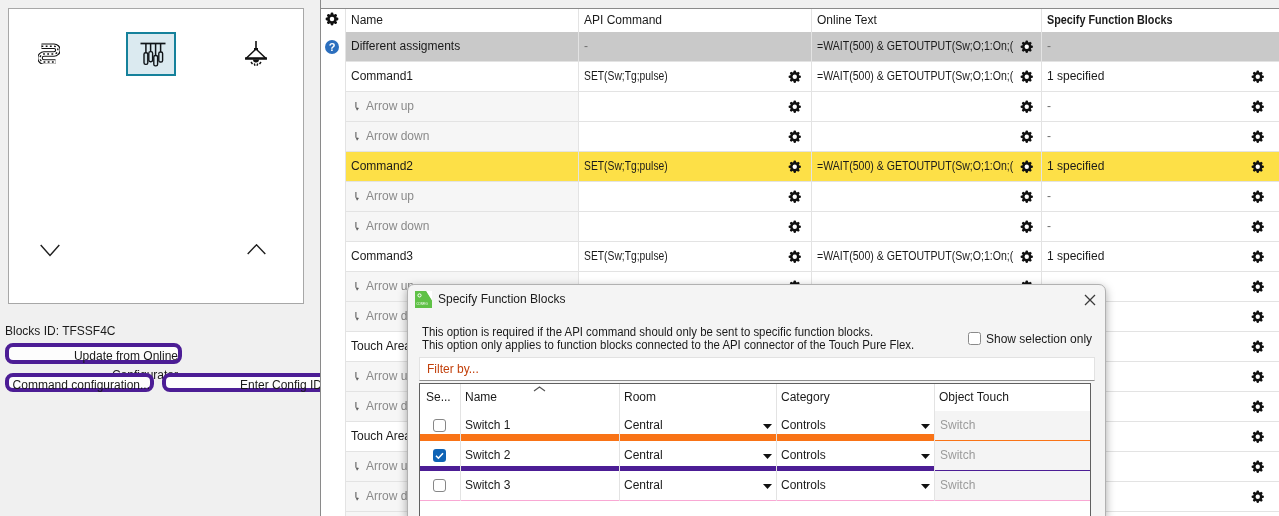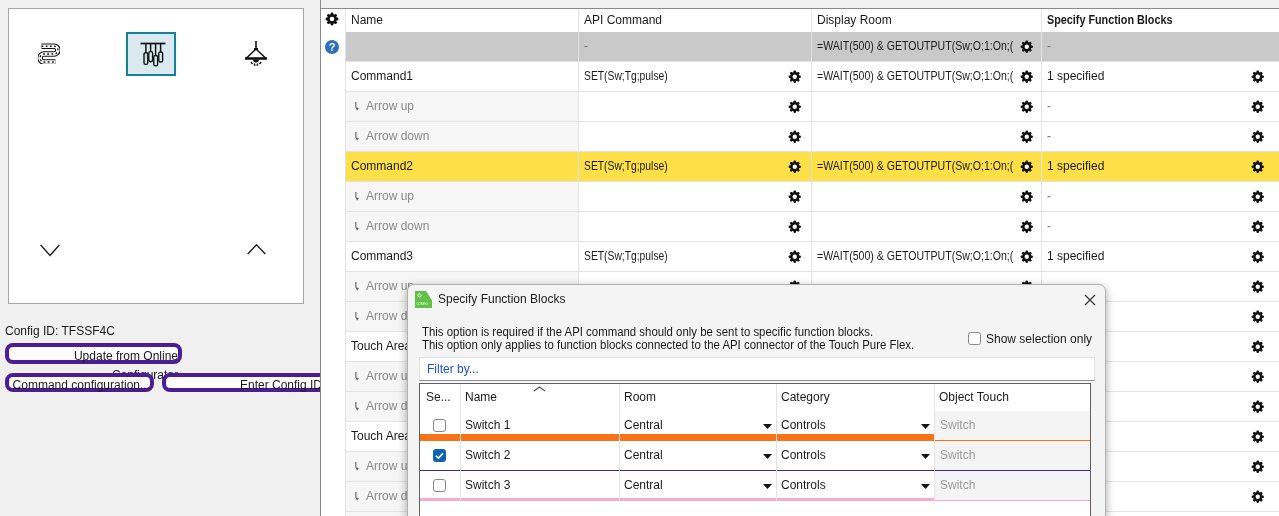--- a/index.html
+++ b/index.html
@@ -53,40 +53,41 @@
   <line x1="18" y1="21" x2="16.5" y2="23" stroke="#111" stroke-width="1.4"></line>
 </svg>
 
 <svg class="abs" style="left:40px;top:244px" width="20" height="13" viewBox="0 0 20 13">
   <path d="M0.7,1 L10,11.5 L19.3,1" fill="none" stroke="#1f1f1f" stroke-width="1.4"></path>
 </svg>
 <svg class="abs" style="left:247px;top:244px" width="19" height="11" viewBox="0 0 19 11">
   <path d="M0.7,10 L9.5,0.8 L18.3,10" fill="none" stroke="#1f1f1f" stroke-width="1.4"></path>
 </svg>
 
-<div class="abs" style="left:5px;top:324px">Config ID: TFSSF4C</div>
+<div class="abs" style="left:5px;top:324px">Blocks ID: TFSSF4C</div>
 <div class="btn" style="left:5px;top:343px;width:177px;height:21px;line-height:19px">Update from Online Configurator</div>
 <div class="btn" style="left:5px;top:373px;width:149px;height:19px;line-height:17px">Command configuration...</div>
 <div class="btn" style="left:162px;top:373px;width:174px;height:19px;line-height:17px">Enter Config ID...</div>
 
 <div class="abs" style="left:320px;top:0;width:1px;height:516px;background:#8a8a8a"></div>
 <div class="abs" style="left:321px;top:0;width:958px;height:8px;background:#f0f0f0"></div>
 <div class="abs" style="left:320px;top:8px;width:959px;height:1px;background:#8a8a8a"></div>
 <div class="abs" style="left:321px;top:9px;width:25px;height:507px;background:#fff"></div>
 <div class="vline" style="left:345px;top:9px;height:507px"></div>
 
 <div class="abs" style="left:346px;top:9px;width:933px;height:23px;background:#fff">
   <div class="cellname" style="line-height:23px">Name</div>
   <div class="abs" style="left:238px;line-height:23px">API Command</div>
-  <div class="abs" style="left:471px;line-height:23px">Display Room</div>
+  <div class="abs" style="left:471px;line-height:23px">Online Text</div>
   <div class="abs" style="left:701px;line-height:23px;font-weight:bold;transform:scaleX(0.9);transform-origin:0 50%">Specify Function Blocks</div>
 </div>
 
 <div id="rows">
     <div class="row" style="top:32px;background:#c9c9c9">
+      <div class="cellname">Different assigments</div>
       <div class="capi dash">-</div>
       <div class="cdis">=WAIT(500) &amp; GETOUTPUT(Sw;O;1:On;(</div>
       <svg class="gear" style="left:674px;top:8px" viewBox="0 0 16 16">
         <use href="#gearsym"></use>
       </svg>
       <div class="csfb dash">-</div>
     </div>
     <div class="row" style="top:62px">
       <div class="cellname">Command1</div>
       <div class="capi" style="transform:scaleX(0.86);transform-origin:0 50%">SET(Sw;Tg;pulse)</div>
@@ -353,21 +354,21 @@
     <circle cx="4.5" cy="4.4" r="1.6" fill="none" stroke="#fff" stroke-width="1"></circle>
     <text x="1.4" y="14.4" font-size="2.9" fill="#fff" font-family="Liberation Sans">CONFIG</text>
   </svg>
   <div class="abs" style="left:30px;top:0;line-height:29px">Specify Function Blocks</div>
   <svg class="abs" style="left:676px;top:9px" width="12" height="12" viewBox="0 0 12 12">
     <path d="M1,1 L11,11 M11,1 L1,11" stroke="#3a3a3a" stroke-width="1.3"></path>
   </svg>
   <div class="abs" style="left:14px;top:41px;line-height:13px;transform:scaleX(0.95);transform-origin:0 0">This option is required if the API command should only be sent to specific function blocks.<br>This option only applies to function blocks connected to the API connector of the Touch Pure Flex.</div>
   <div class="abs" style="left:560px;top:47px;width:13px;height:13px;background:#fff;border:1px solid #8a8a8a;border-radius:2.5px"></div>
   <div class="abs" style="left:578px;top:48px;line-height:13px">Show selection only</div>
-  <div class="abs" style="left:11px;top:72px;width:676px;height:24px;background:#fff;border:1px solid #e2e2e2;border-bottom:1px solid #8f8f8f;color:#1d4ed8;line-height:22px;padding-left:7px">Filter by...</div>
+  <div class="abs" style="left:11px;top:72px;width:676px;height:24px;background:#fff;border:1px solid #e2e2e2;border-bottom:1px solid #8f8f8f;color:#c2410c;line-height:22px;padding-left:7px">Filter by...</div>
 
   <div class="abs" id="dtable" style="left:11px;top:98px;width:672px;height:134px;background:#fff;border:1px solid #606060;border-bottom:none">
     <div class="abs" style="left:6px;top:0;line-height:27px">Se...</div>
     <div class="abs" style="left:45px;top:0;line-height:27px">Name</div>
     <div class="abs" style="left:204px;top:0;line-height:27px">Room</div>
     <div class="abs" style="left:361px;top:0;line-height:27px">Category</div>
     <div class="abs" style="left:519px;top:0;line-height:27px">Object Touch</div>
     <svg class="abs" style="left:113px;top:2px" width="13" height="6" viewBox="0 0 13 6">
         <path d="M1,5 L6.5,1 L12,5" fill="none" stroke="#555" stroke-width="1.2"></path>
       </svg>
@@ -378,36 +379,36 @@
           <div class="abs" style="left:204px;line-height:29px">Central</div>
           <svg class="abs" style="left:343px;top:13px" width="9" height="5" viewBox="0 0 9 5">
             <path d="M0,0 H9 L4.5,5 Z" fill="#111"></path>
           </svg>
           <div class="abs" style="left:361px;line-height:29px">Controls</div>
           <svg class="abs" style="left:501px;top:13px" width="9" height="5" viewBox="0 0 9 5">
             <path d="M0,0 H9 L4.5,5 Z" fill="#111"></path>
           </svg>
           <div class="abs" style="left:514px;top:0;width:156px;height:29px;background:#f4f4f4;color:#9b9b9b;line-height:29px;padding-left:6px">Switch</div>
         </div>
-        <div class="abs" style="left:0;top:57px;width:670px;height:30px;border-bottom:1px solid #4c1d95">
+        <div class="abs" style="left:0;top:57px;width:670px;height:30px;border-bottom:5px solid #4c1d95">
           <div class="abs" style="left:13px;top:8px;width:13px;height:13px;border-radius:3px;background:#0f63b5"><svg width="13" height="13" viewBox="0 0 13 13">
               <path d="M3,6.8 L5.4,9.2 L10,4.2" fill="none" stroke="#fff" stroke-width="1.6"></path>
             </svg></div>
           <div class="abs" style="left:45px;line-height:29px">Switch 2</div>
           <div class="abs" style="left:204px;line-height:29px">Central</div>
           <svg class="abs" style="left:343px;top:13px" width="9" height="5" viewBox="0 0 9 5">
             <path d="M0,0 H9 L4.5,5 Z" fill="#111"></path>
           </svg>
           <div class="abs" style="left:361px;line-height:29px">Controls</div>
           <svg class="abs" style="left:501px;top:13px" width="9" height="5" viewBox="0 0 9 5">
             <path d="M0,0 H9 L4.5,5 Z" fill="#111"></path>
           </svg>
           <div class="abs" style="left:514px;top:0;width:156px;height:29px;background:#f4f4f4;color:#9b9b9b;line-height:29px;padding-left:6px">Switch</div>
         </div>
-        <div class="abs" style="left:0;top:87px;width:670px;height:30px;border-bottom:3px solid #f9a8d4">
+        <div class="abs" style="left:0;top:87px;width:670px;height:30px;border-bottom:1px solid #f9a8d4">
           <div class="abs" style="left:13px;top:8px;width:13px;height:13px;border-radius:3px;background:#fff;border:1px solid #878787"></div>
           <div class="abs" style="left:45px;line-height:29px">Switch 3</div>
           <div class="abs" style="left:204px;line-height:29px">Central</div>
           <svg class="abs" style="left:343px;top:13px" width="9" height="5" viewBox="0 0 9 5">
             <path d="M0,0 H9 L4.5,5 Z" fill="#111"></path>
           </svg>
           <div class="abs" style="left:361px;line-height:29px">Controls</div>
           <svg class="abs" style="left:501px;top:13px" width="9" height="5" viewBox="0 0 9 5">
             <path d="M0,0 H9 L4.5,5 Z" fill="#111"></path>
           </svg>

